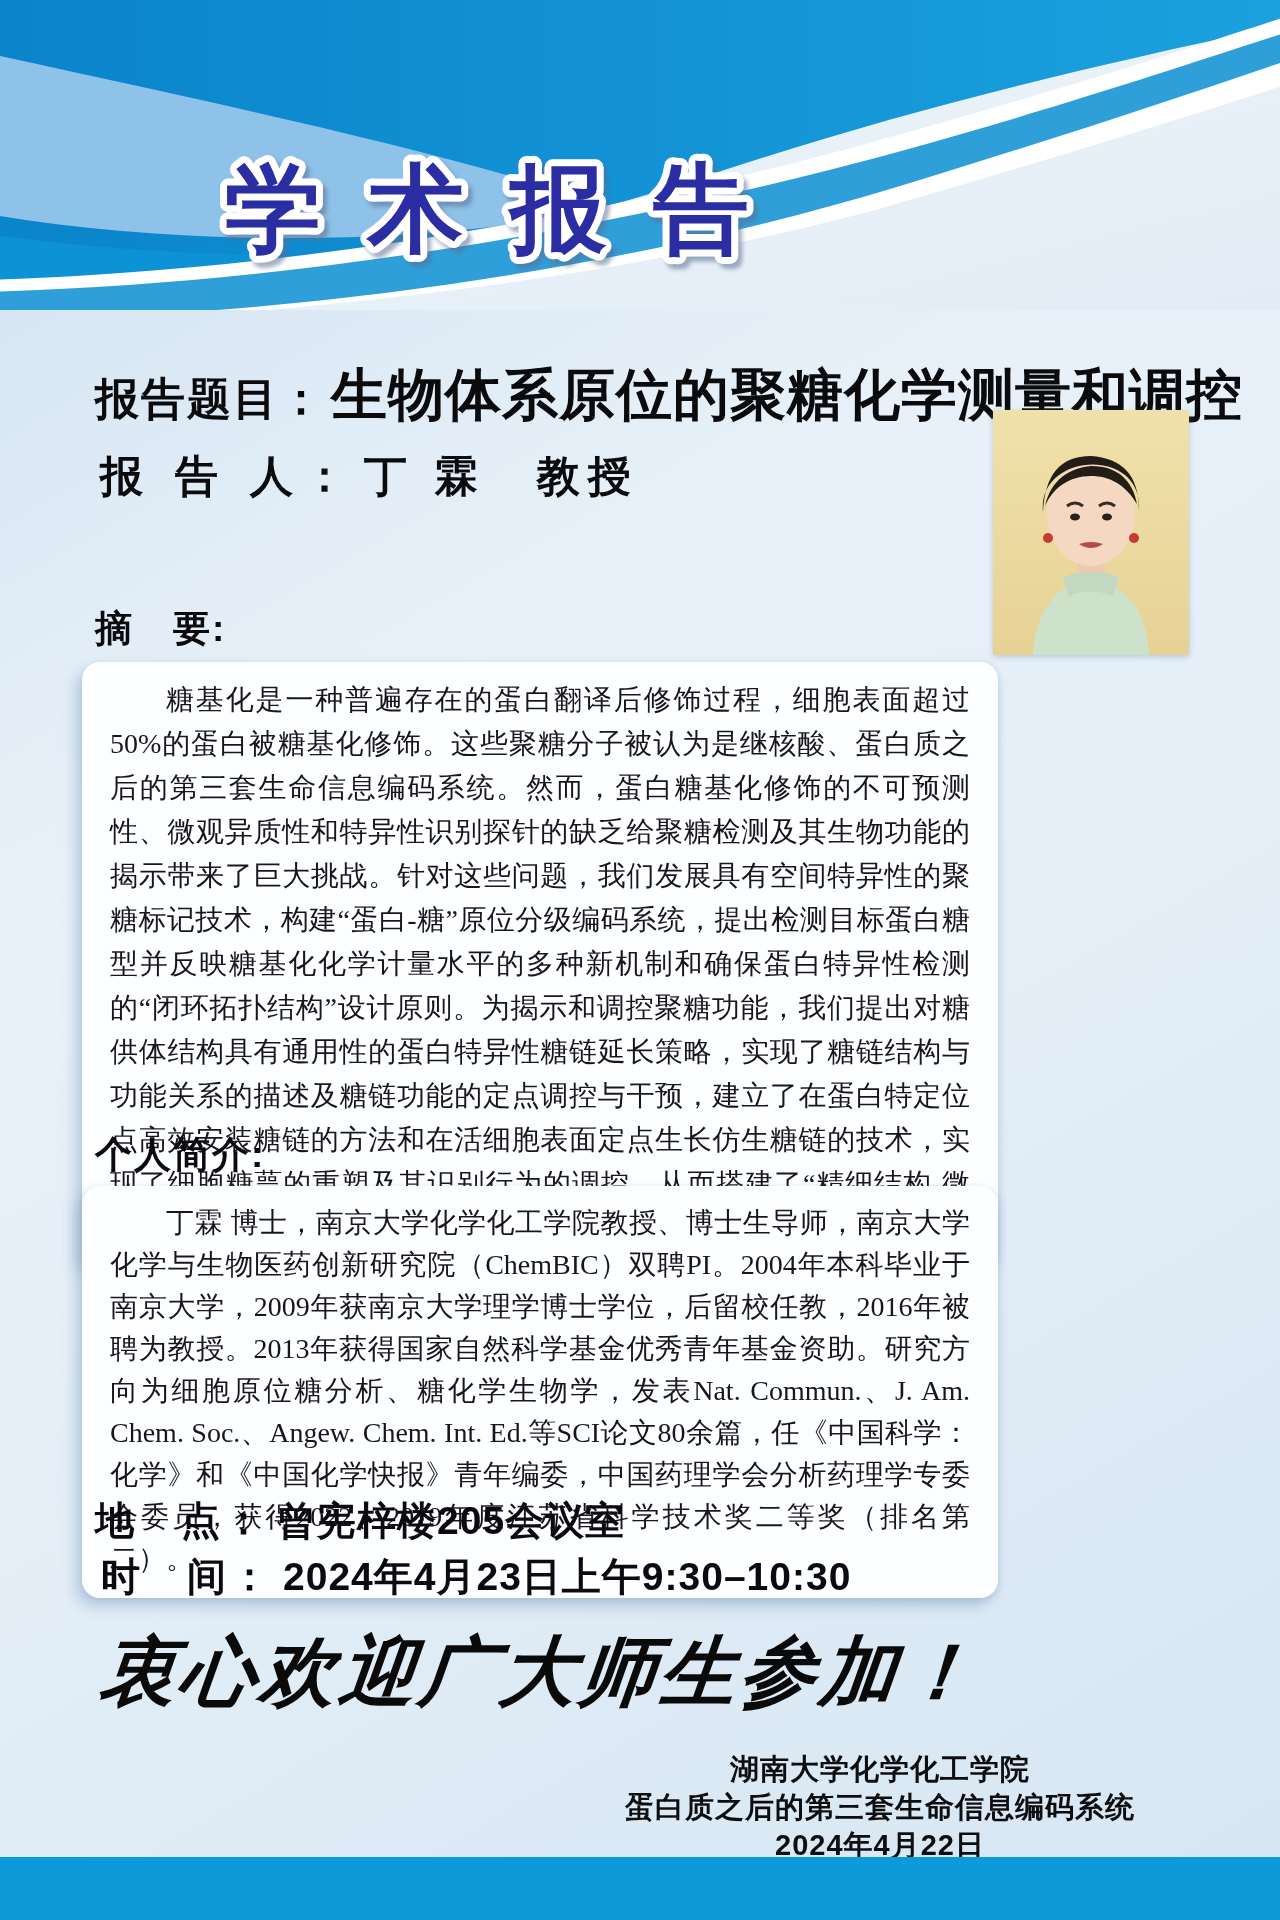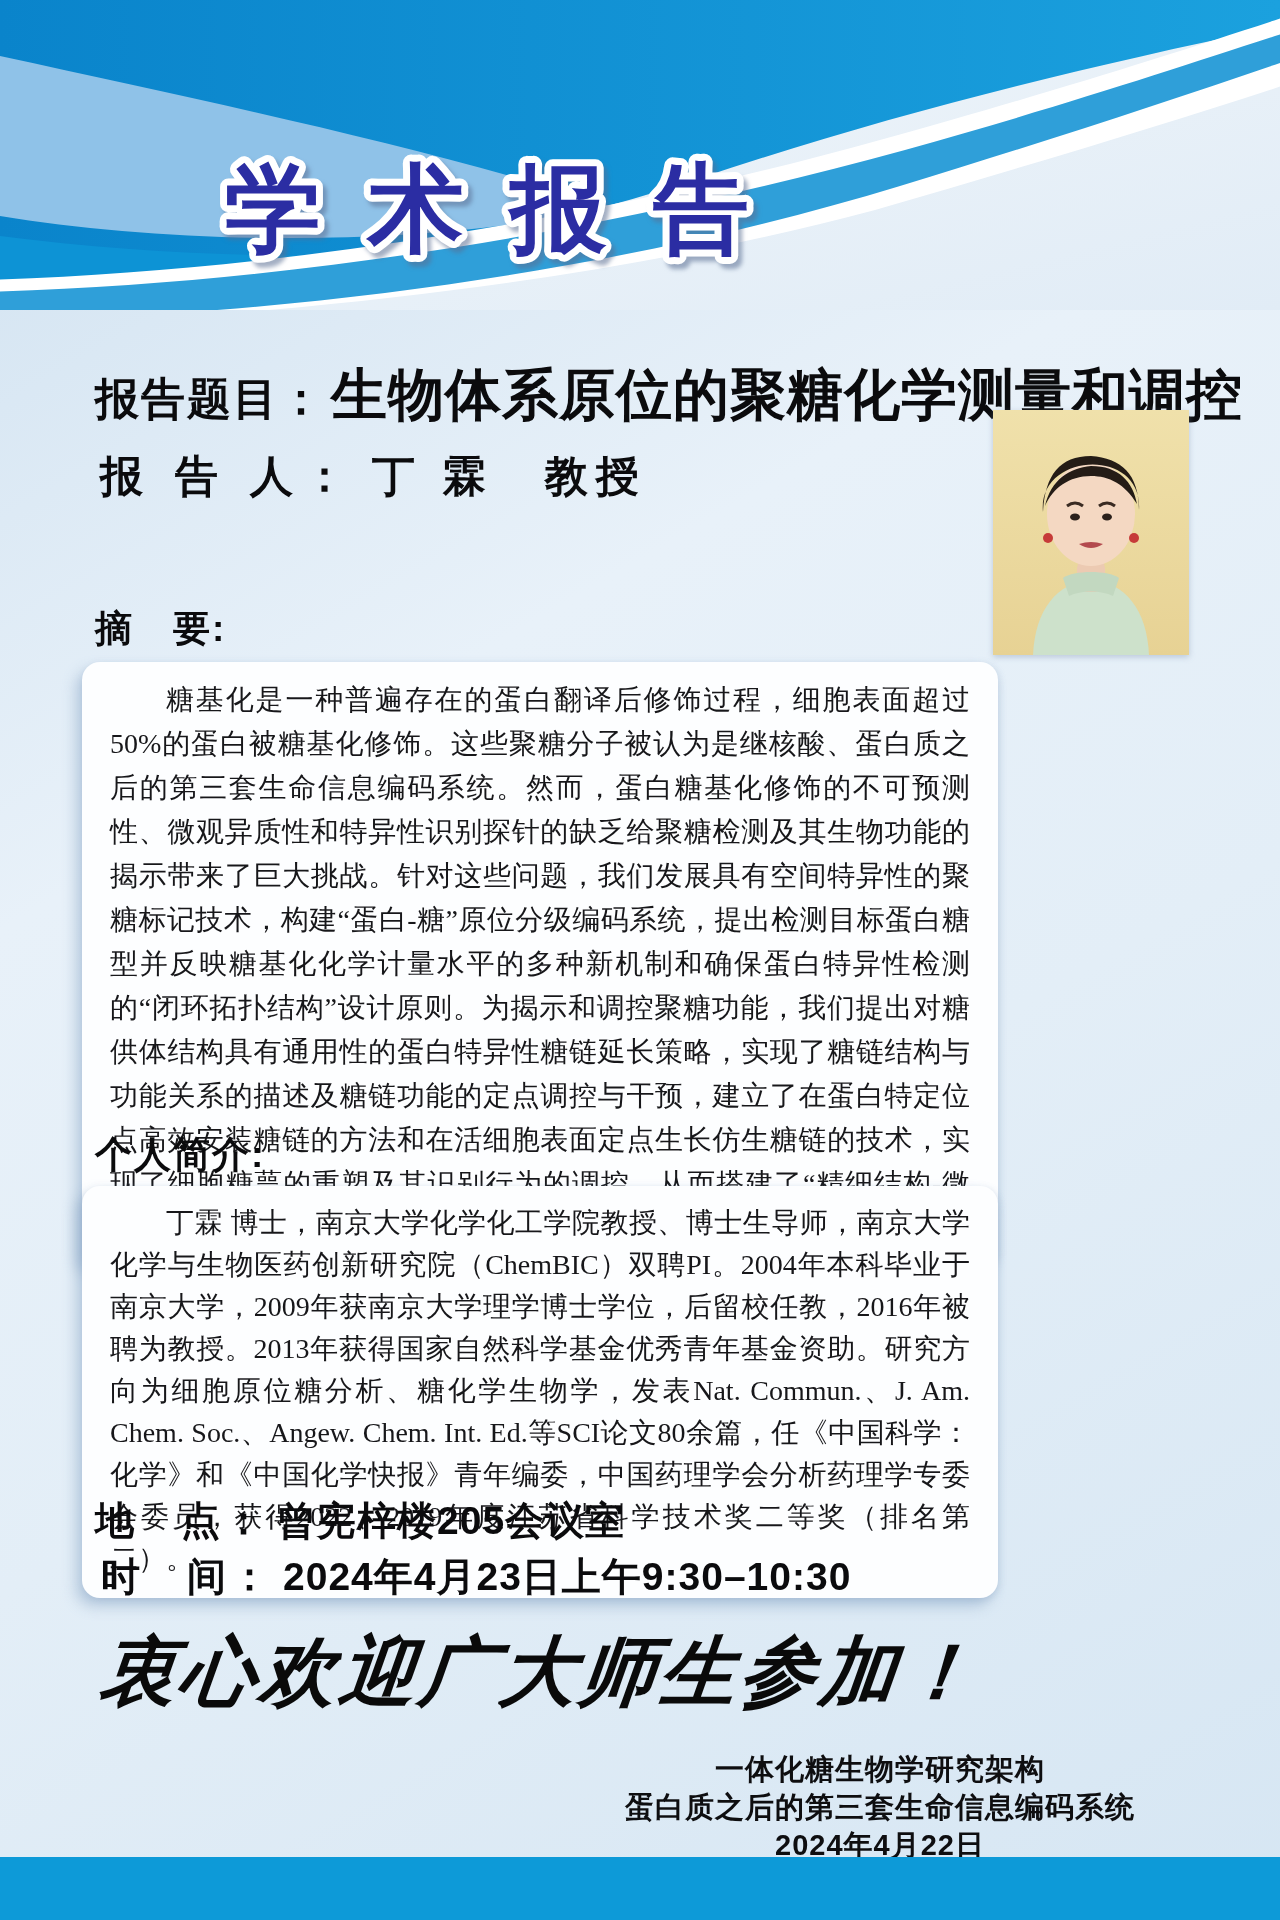--- a/index.html
+++ b/index.html
@@ -20,21 +20,21 @@
   
   .abs{position:absolute;}
   .row{display:flex;align-items:baseline;white-space:nowrap;color:#0b0b0d;}
 
   .report-row{left:95px;top:358px;}
   .report-label{font-size:44px;font-weight:900;letter-spacing:2px;}
   .report-title{font-size:56px;font-weight:700;letter-spacing:1px;margin-left:6px;}
 
   .speaker-row{left:100px;top:448px;}
   .speaker-label{font-size:43px;font-weight:900;letter-spacing:10px;}
-  .speaker-name{font-size:43px;font-weight:900;letter-spacing:8px;margin-left:16px;}
+  .speaker-name{font-size:43px;font-weight:900;letter-spacing:8px;margin-left:8px;}
 
   .section-label{font-size:37px;font-weight:900;color:#0b0b0d;letter-spacing:2px;white-space:nowrap;}
   .abstract-label{left:95px;top:604px;}
   .profile-label{left:95px;top:1130px;}
 
   .white-box{
     left:82px;width:916px;background:#fdfeff;border-radius:18px;
     box-shadow:-6px 8px 14px rgba(125,155,190,.45), 2px 2px 6px rgba(140,165,195,.25);
     box-sizing:border-box;padding:16px 28px 18px 28px;
   }
@@ -141,20 +141,20 @@
     <span class="vt-value">曾宪梓楼205会议室</span>
   </div>
   <div class="abs row time-row">
     <span class="vt-label">时　间：</span>
     <span class="vt-value">2024年4月23日上午9:30–10:30</span>
   </div>
 
   <div class="abs welcome">衷心欢迎广大师生参加！</div>
 
   <div class="abs footer">
-    <div>一体化糖生物学研究架构</div>
+    <div>湖南大学化学化工学院</div>
     <div>蛋白质之后的第三套生命信息编码系统</div>
     <div>2024年4月22日</div>
   </div>
 
   <div class="abs bottom-bar"></div>
 
 </div>
 
 </body></html>

